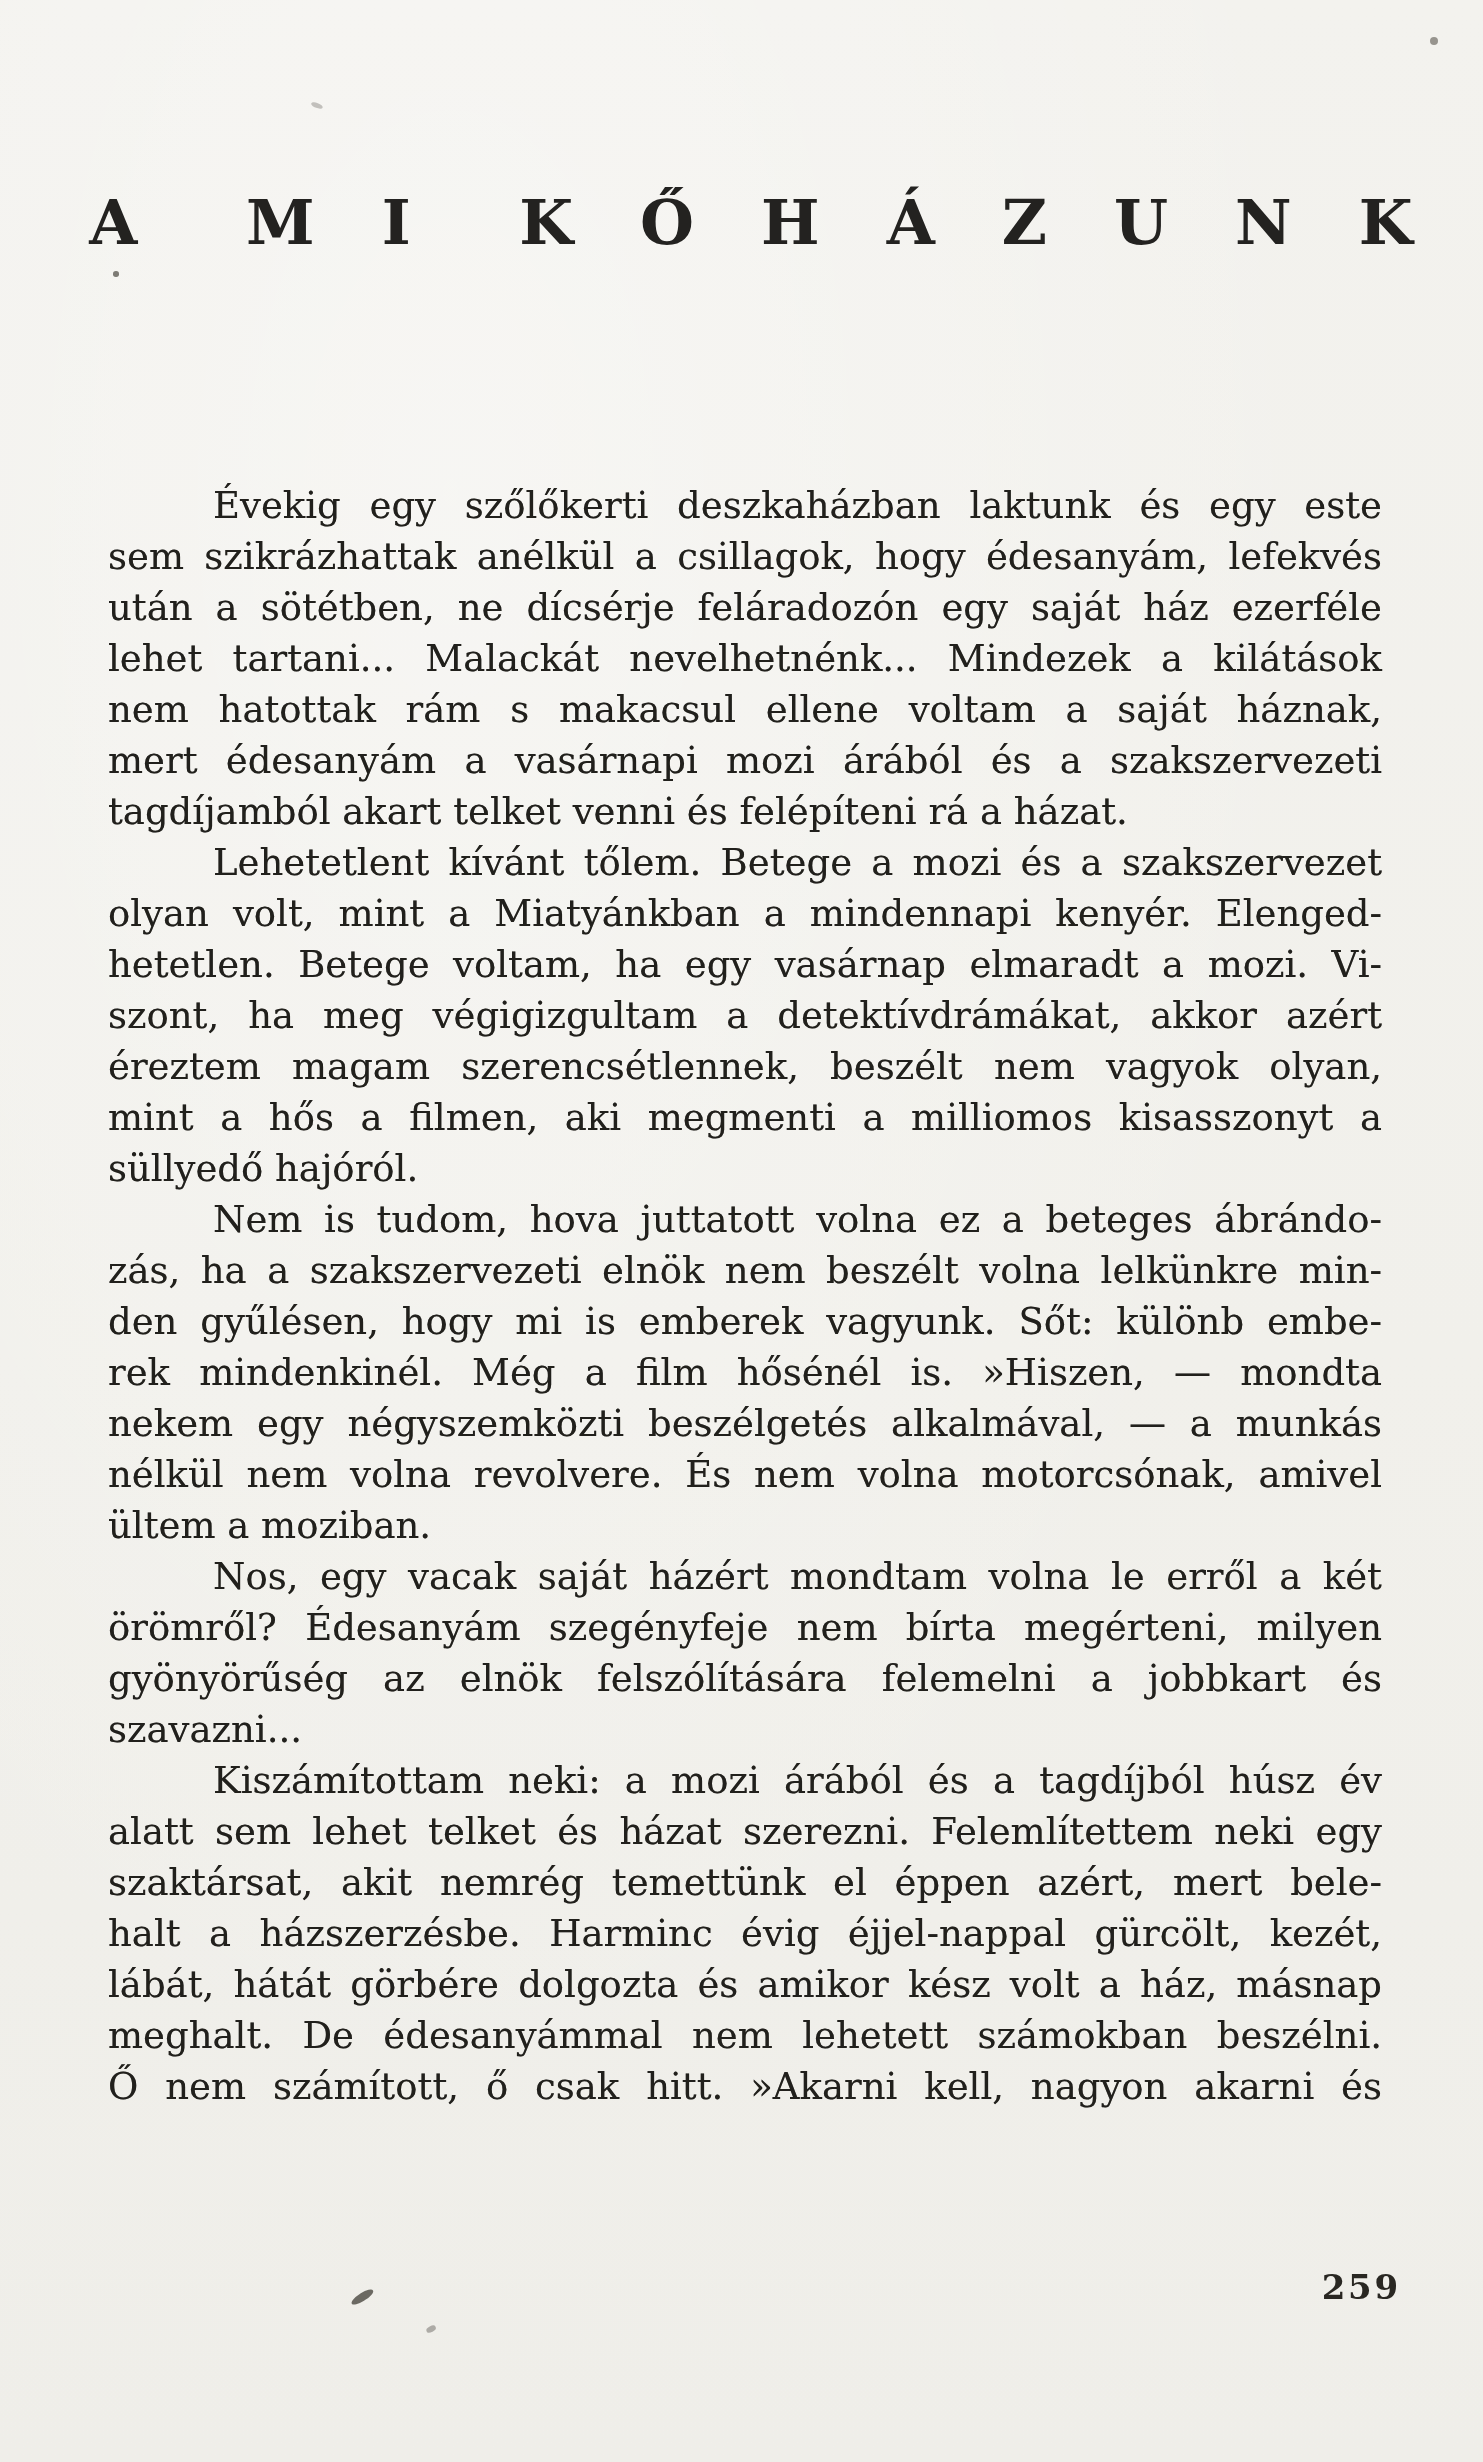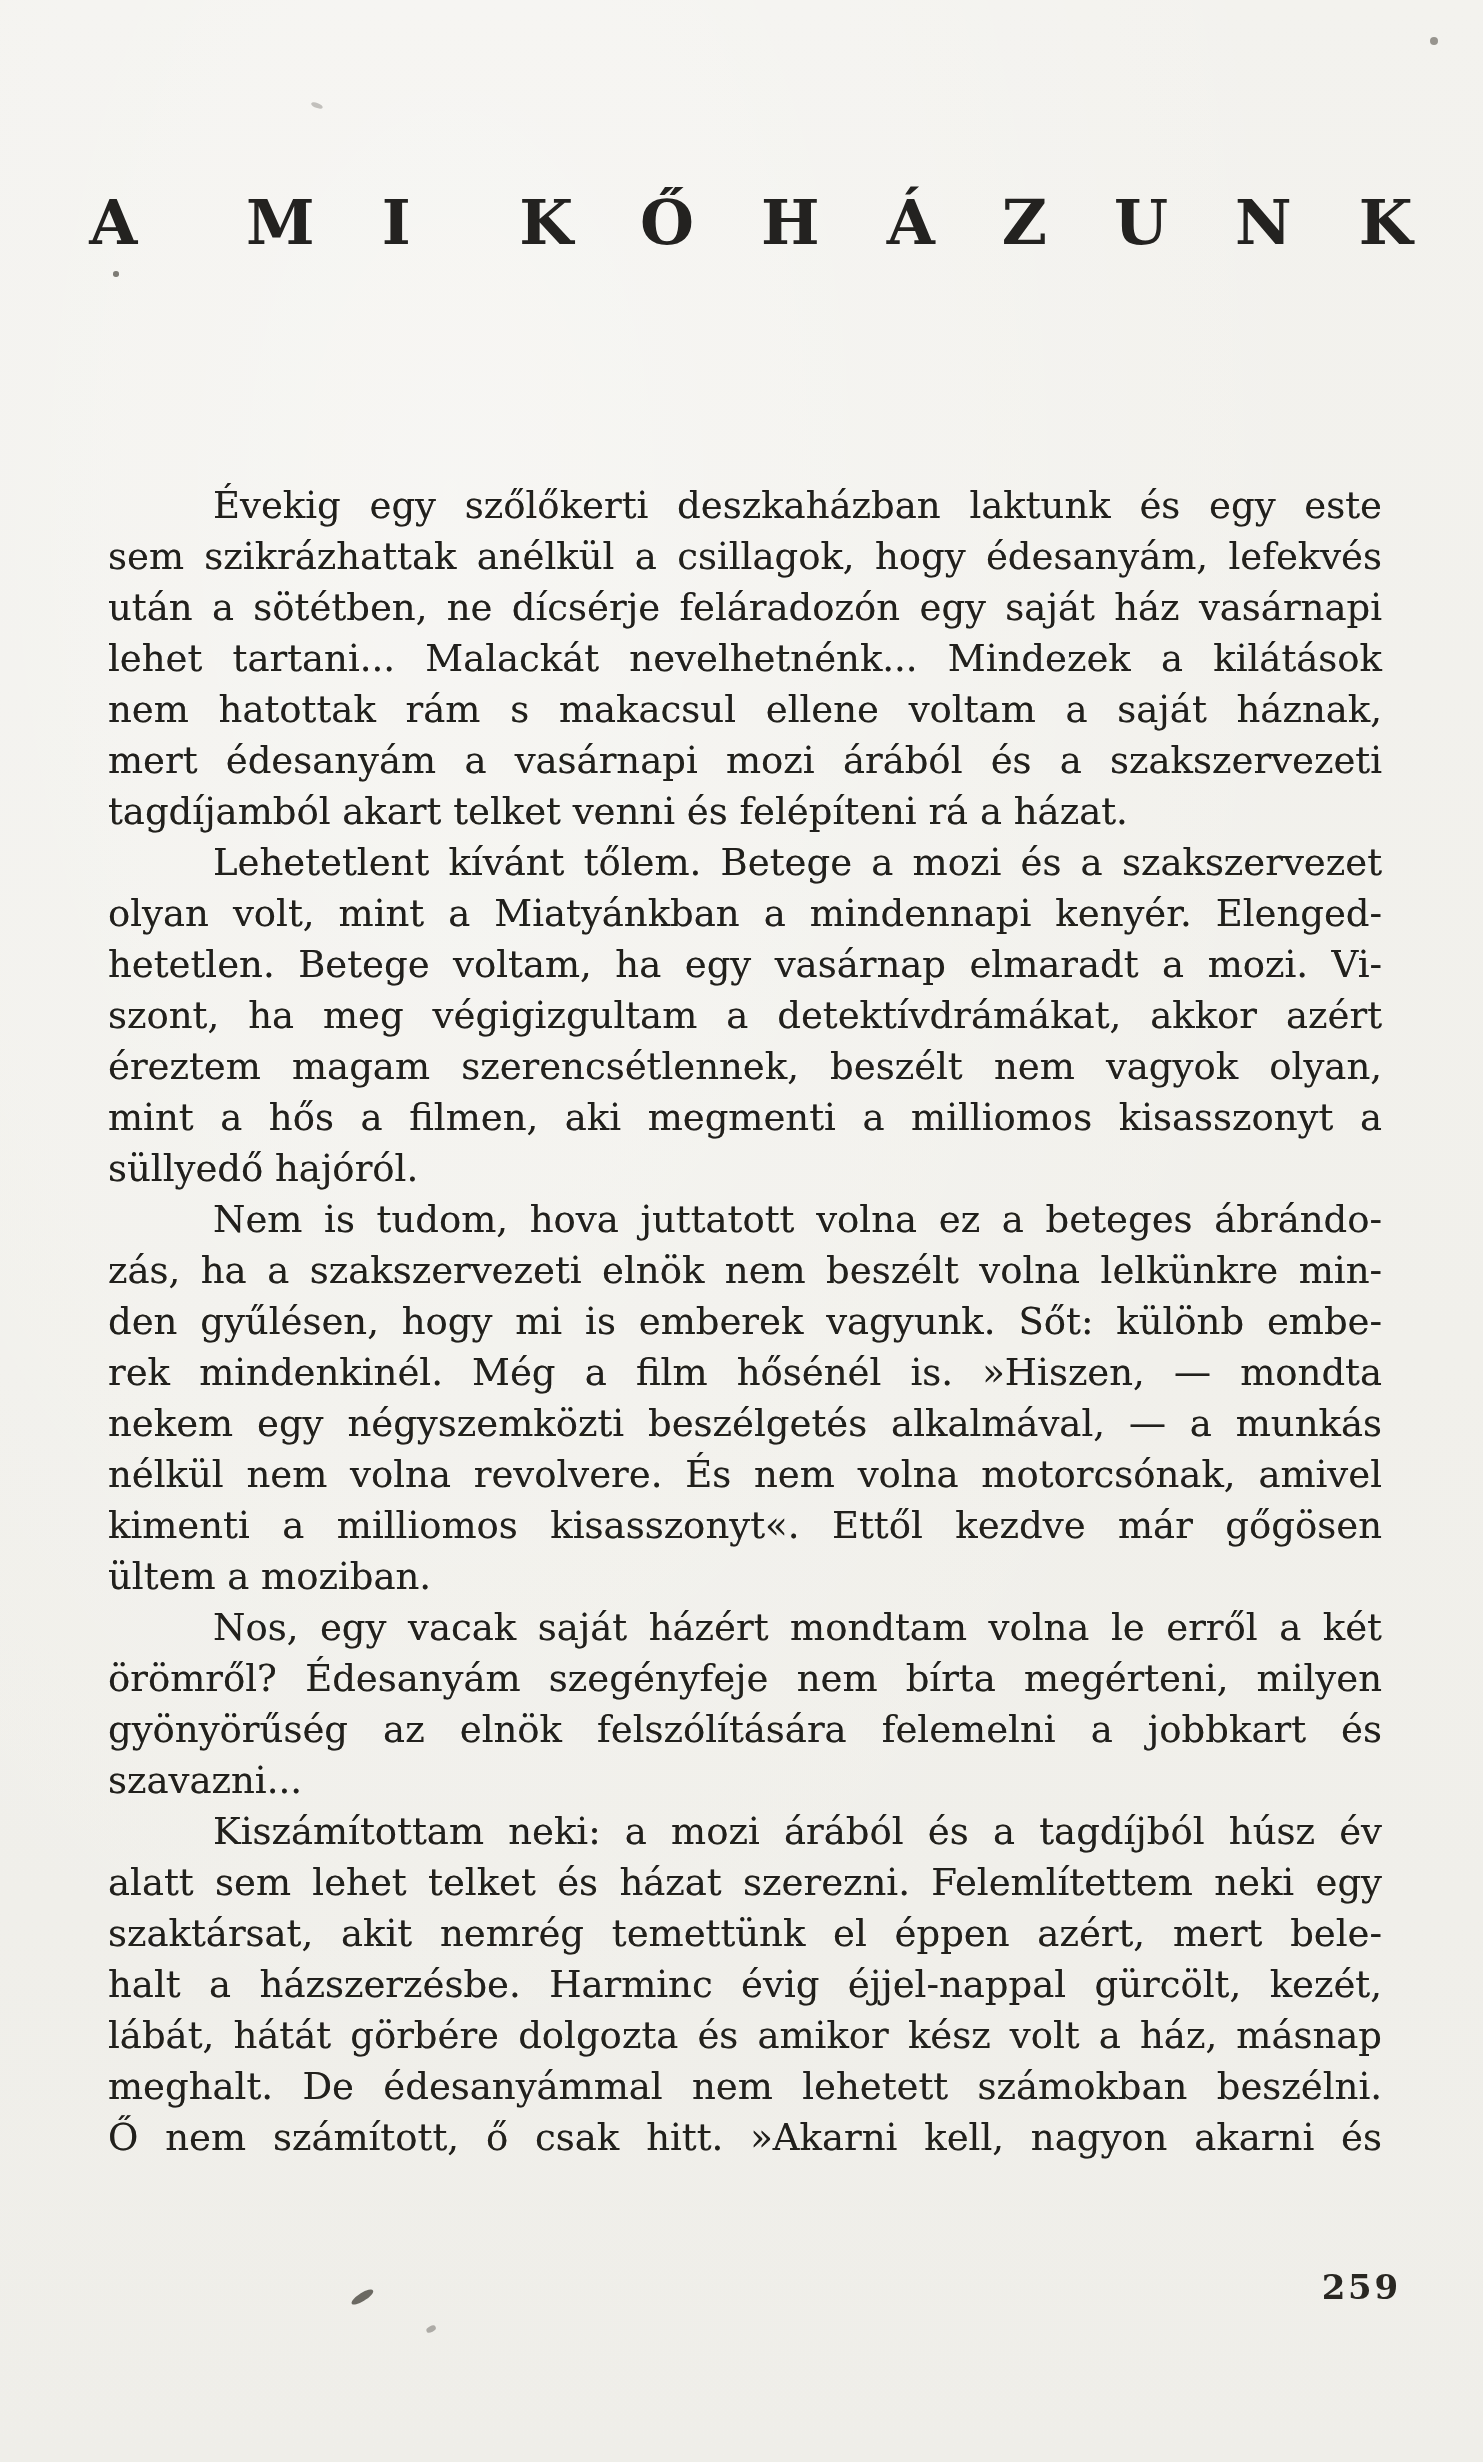--- a/index.html
+++ b/index.html
@@ -84,21 +84,21 @@
 </head>
 <body>
 
 <div class="page">
   <h1 class="title"><span class="title-inner">A MI KŐHÁZUNK</span></h1>
 
   <div class="body-text">
       <div>
         <div class="line first">Évekig egy szőlőkerti deszkaházban laktunk és egy este</div>
         <div class="line">sem szikrázhattak anélkül a csillagok, hogy édesanyám, lefekvés</div>
-        <div class="line">után a sötétben, ne dícsérje feláradozón egy saját ház vasárnapi</div>
+        <div class="line">után a sötétben, ne dícsérje feláradozón egy saját ház ezerféle</div>
         <div class="line">lehet tartani... Malackát nevelhetnénk... Mindezek a kilátások</div>
         <div class="line">nem hatottak rám s makacsul ellene voltam a saját háznak,</div>
         <div class="line">mert édesanyám a vasárnapi mozi árából és a szakszervezeti</div>
         <div class="line flush-left">tagdíjamból akart telket venni és felépíteni rá a házat.</div>
       </div>
       <div>
         <div class="line first">Lehetetlent kívánt tőlem. Betege a mozi és a szakszervezet</div>
         <div class="line">olyan volt, mint a Miatyánkban a mindennapi kenyér. Elenged-</div>
         <div class="line">hetetlen. Betege voltam, ha egy vasárnap elmaradt a mozi. Vi-</div>
         <div class="line">szont, ha meg végigizgultam a detektívdrámákat, akkor azért</div>
@@ -106,21 +106,20 @@
         <div class="line">mint a hős a filmen, aki megmenti a milliomos kisasszonyt a</div>
         <div class="line flush-left">süllyedő hajóról.</div>
       </div>
       <div>
         <div class="line first">Nem is tudom, hova juttatott volna ez a beteges ábrándo-</div>
         <div class="line">zás, ha a szakszervezeti elnök nem beszélt volna lelkünkre min-</div>
         <div class="line">den gyűlésen, hogy mi is emberek vagyunk. Sőt: különb embe-</div>
         <div class="line">rek mindenkinél. Még a film hősénél is. »Hiszen, — mondta</div>
         <div class="line">nekem egy négyszemközti beszélgetés alkalmával, — a munkás</div>
         <div class="line">nélkül nem volna revolvere. És nem volna motorcsónak, amivel</div>
-        <div class="line">kimenti a milliomos kisasszonyt«. Ettől kezdve már gőgösen</div>
         <div class="line flush-left">ültem a moziban.</div>
       </div>
       <div>
         <div class="line first">Nos, egy vacak saját házért mondtam volna le erről a két</div>
         <div class="line">örömről? Édesanyám szegényfeje nem bírta megérteni, milyen</div>
         <div class="line">gyönyörűség az elnök felszólítására felemelni a jobbkart és</div>
         <div class="line flush-left">szavazni...</div>
       </div>
       <div>
         <div class="line first">Kiszámítottam neki: a mozi árából és a tagdíjból húsz év</div>

